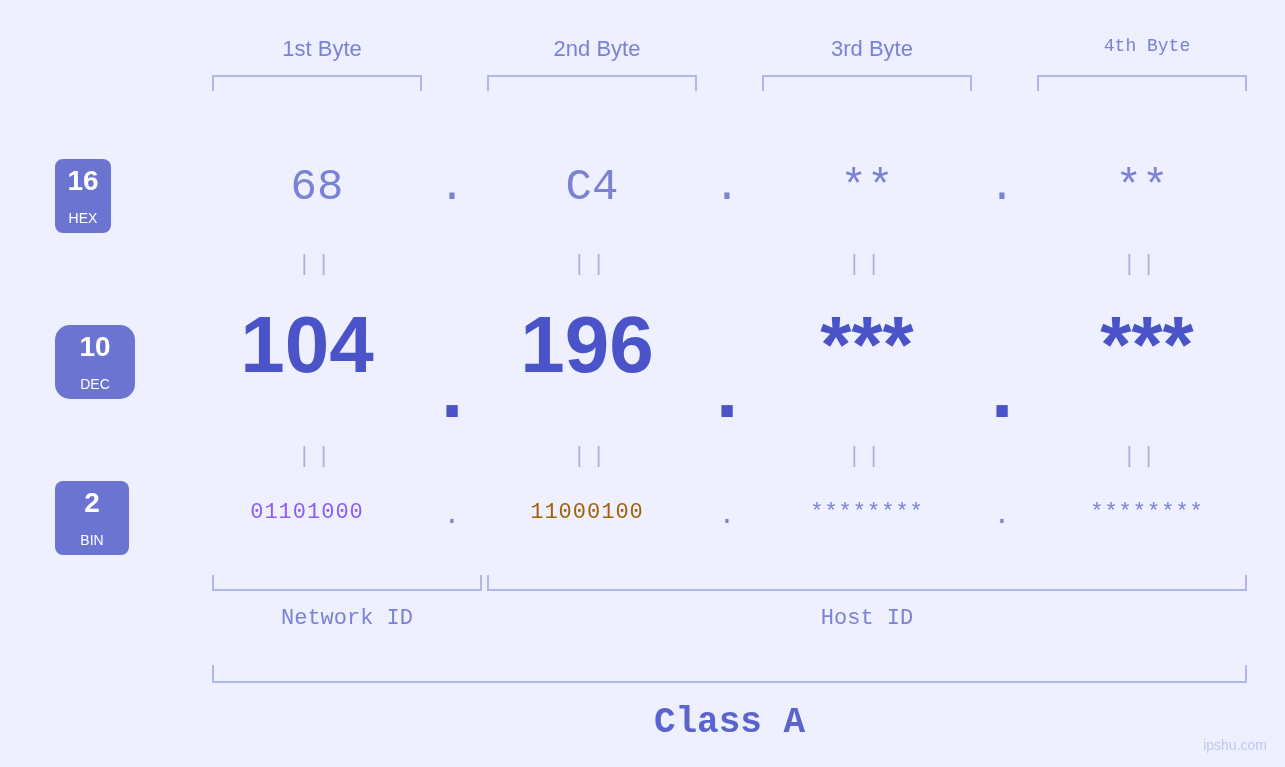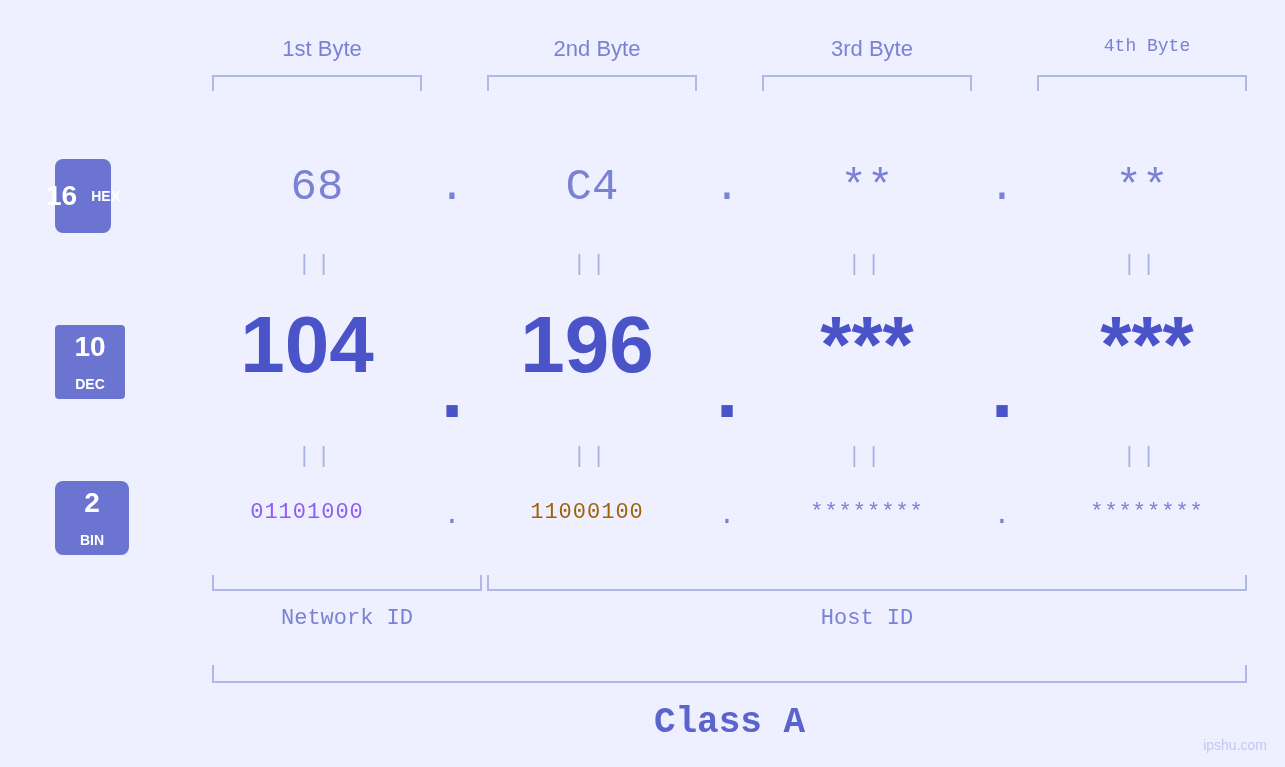--- a/index.html
+++ b/index.html
@@ -18,21 +18,21 @@
       font-size: 28px;
       font-weight: bold;
       font-family: Arial, sans-serif;
       line-height: 1.1;
     }
 
     .badge-label {
       color: white;
       font-size: 14px;
       font-family: Arial, sans-serif;
-      font-weight: 700;
+      font-weight: 400;
     }
 
     
     .full-layout {
       position: absolute;
       top: 0;
       left: 0;
       width: 1285px;
       height: 767px;
     }
@@ -43,23 +43,23 @@
     .byte-label-3 { position: absolute; top: 22px; left: 755px; width: 220px; text-align: center; color: #7b82d4; font-size: 22px; font-family: Arial, sans-serif; }
     .byte-label-4 { position: absolute; top: 22px; left: 1030px; width: 220px; text-align: center; color: #7b82d4; font-size: 18px; font-family: Liberation Mono, monospace; }
 
     
     .top-bracket-1 { position: absolute; top: 68px; left: 205px; width: 210px; height: 16px; border-top: 2px solid #b0b8e8; border-left: 2px solid #b0b8e8; border-right: 2px solid #b0b8e8; }
     .top-bracket-2 { position: absolute; top: 68px; left: 480px; width: 210px; height: 16px; border-top: 2px solid #b0b8e8; border-left: 2px solid #b0b8e8; border-right: 2px solid #b0b8e8; }
     .top-bracket-3 { position: absolute; top: 68px; left: 755px; width: 210px; height: 16px; border-top: 2px solid #b0b8e8; border-left: 2px solid #b0b8e8; border-right: 2px solid #b0b8e8; }
     .top-bracket-4 { position: absolute; top: 68px; left: 1030px; width: 210px; height: 16px; border-top: 2px solid #b0b8e8; border-left: 2px solid #b0b8e8; border-right: 2px solid #b0b8e8; }
 
     
-    .badge-hex { position: absolute; top: 152px; left: 48px; width: 56px; height: 74px; background: #6b74d0; border-radius: 8px; display: flex; flex-direction: row; align-items: center; justify-content: center; }
+    .badge-hex { position: absolute; top: 152px; left: 48px; width: 56px; height: 74px; background: #6b74d0; border-radius: 8px; display: flex; flex-direction: column; align-items: center; justify-content: center; }
     
-    .badge-dec { position: absolute; top: 318px; left: 48px; width: 70px; height: 74px; background: #6b74d0; border-radius: 4px; display: flex; flex-direction: column; align-items: center; justify-content: center; }
+    .badge-dec { position: absolute; top: 318px; left: 48px; width: 80px; height: 74px; background: #6b74d0; border-radius: 15px; display: flex; flex-direction: column; align-items: center; justify-content: center; }
     
     .badge-bin { position: absolute; top: 474px; left: 48px; width: 74px; height: 74px; background: #6b74d0; border-radius: 8px; display: flex; flex-direction: column; align-items: center; justify-content: center; }
 
     
     .v-hex-1 { position: absolute; top: 148px; left: 205px; width: 210px; text-align: center; color: #7b82d4; font-size: 44px; font-family: 'Courier New', monospace; }
     .v-hex-dot-1 { position: absolute; top: 148px; left: 415px; width: 60px; text-align: center; color: #7b82d4; font-size: 44px; font-family: 'Courier New', monospace; }
     .v-hex-2 { position: absolute; top: 148px; left: 480px; width: 210px; text-align: center; color: #7b82d4; font-size: 44px; font-family: 'Courier New', monospace; }
     .v-hex-dot-2 { position: absolute; top: 148px; left: 690px; width: 60px; text-align: center; color: #7b82d4; font-size: 44px; font-family: 'Courier New', monospace; }
     .v-hex-3 { position: absolute; top: 148px; left: 755px; width: 210px; text-align: center; color: #7b82d4; font-size: 44px; font-family: 'Courier New', monospace; }
     .v-hex-dot-3 { position: absolute; top: 148px; left: 965px; width: 60px; text-align: center; color: #7b82d4; font-size: 44px; font-family: 'Courier New', monospace; }

